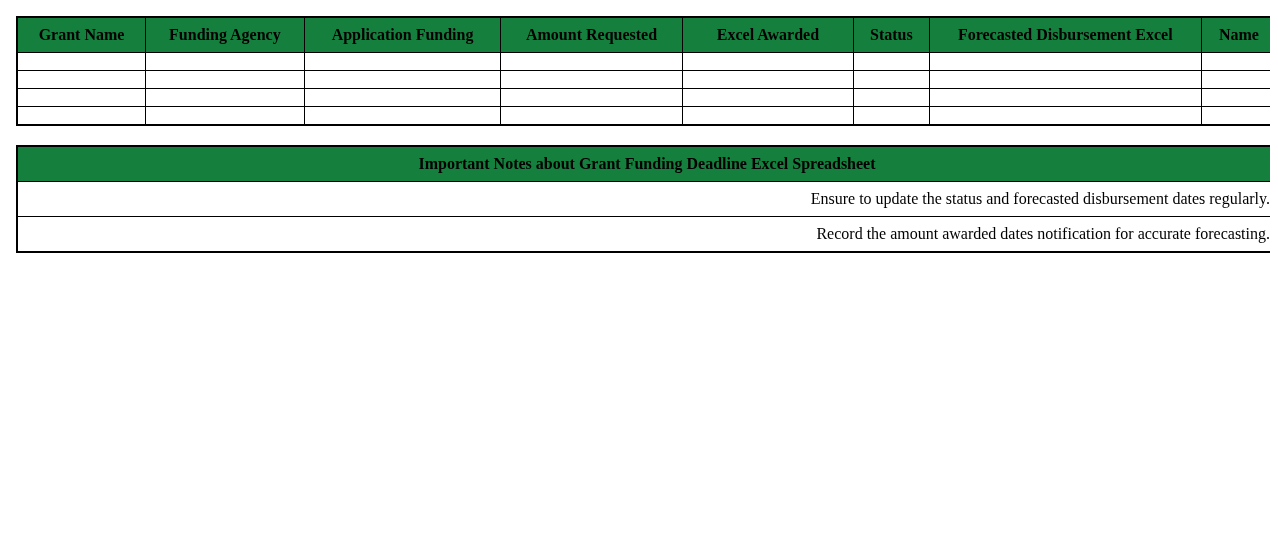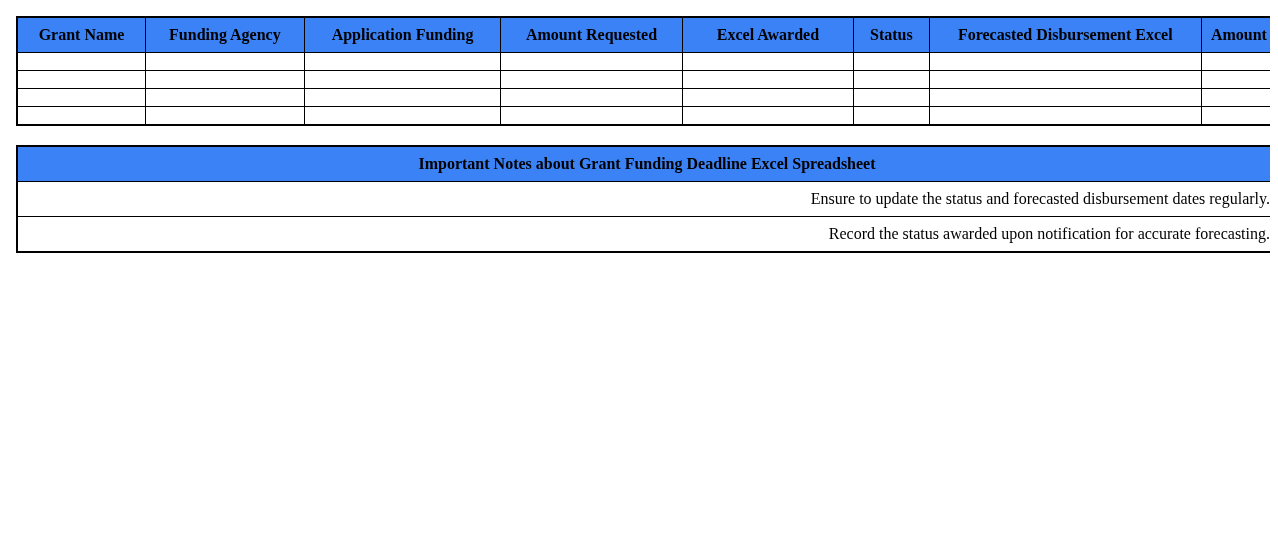--- a/index.html
+++ b/index.html
@@ -18,21 +18,21 @@
     table-layout: fixed;
     border: 2px solid #000000;
   }
   th, td {
     border: 1px solid #000000;
     padding: 8px 6px;
     overflow: hidden;
     white-space: nowrap;
   }
   th {
-    background: #3b82f6;
+    background: #15803d;
     font-weight: bold;
     text-align: center;
   }
   .grants-table td { height: 18px; }
   .notes-table { margin-top: 19px; }
   .notes-table td { text-align: right; }
   
   col.c0 { width: 10.2%; }
   col.c1 { width: 12.6%; }
   col.c2 { width: 15.6%; }
@@ -60,21 +60,21 @@
     </colgroup>
     <thead>
       <tr>
         <th>Grant Name</th>
         <th>Funding Agency</th>
         <th>Application Funding</th>
         <th>Amount Requested</th>
         <th>Excel Awarded</th>
         <th>Status</th>
         <th>Forecasted Disbursement Excel</th>
-        <th>Amount</th>
+        <th>Name</th>
       </tr>
     </thead>
     <tbody>
       <tr>
         <td></td>
         <td></td>
         <td></td>
         <td></td>
         <td></td>
         <td></td>
@@ -118,18 +118,18 @@
     <thead>
       <tr>
         <th>Important Notes about Grant Funding Deadline Excel Spreadsheet</th>
       </tr>
     </thead>
     <tbody>
       <tr>
         <td>Ensure to update the status and forecasted disbursement dates regularly.</td>
       </tr>
       <tr>
-        <td>Record the status awarded upon notification for accurate forecasting.</td>
+        <td>Record the amount awarded dates notification for accurate forecasting.</td>
       </tr>
     </tbody>
   </table>
 
 </div>
 
 </body></html>

